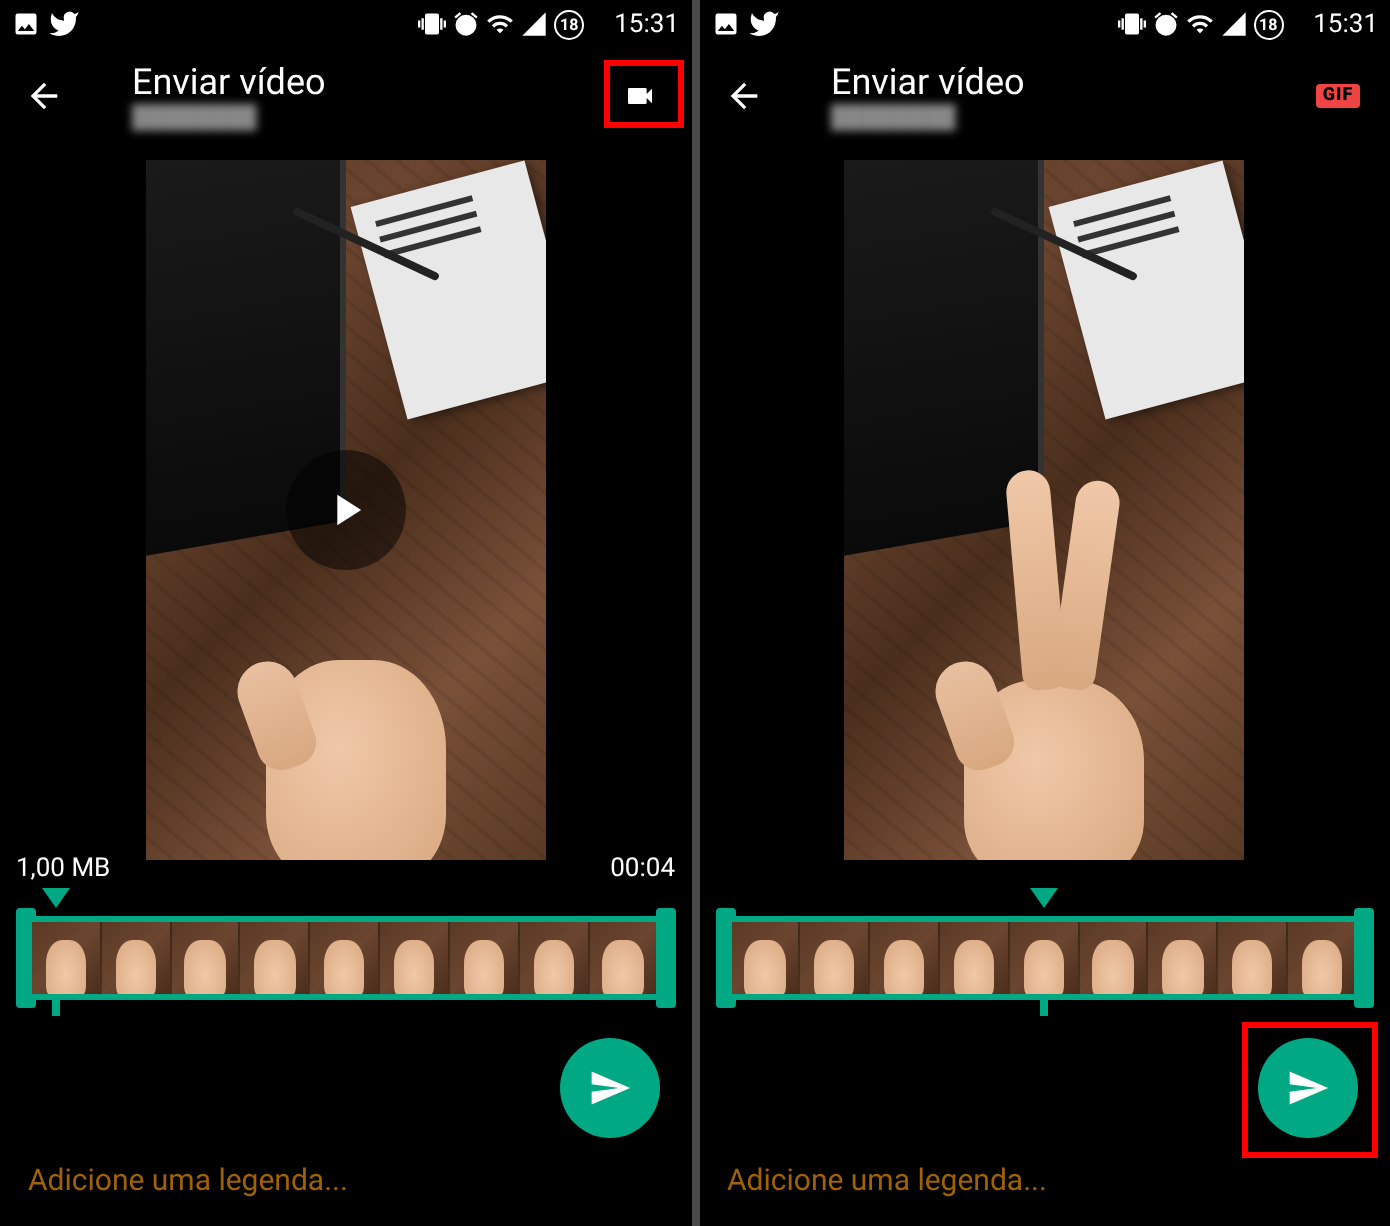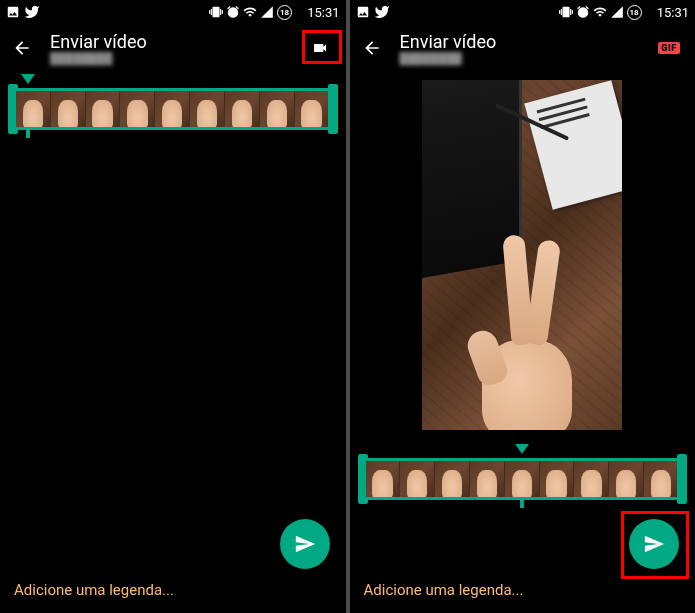--- a/index.html
+++ b/index.html
@@ -43,21 +43,21 @@
   .app-bar {
     height: 48px;
     display: flex;
     align-items: center;
     padding: 0 12px;
     gap: 18px;
     color: #fff;
     position: relative;
   }
   .app-bar .back { width: 20px; height: 20px; }
-  .app-bar .titles { flex: 1; display: flex; flex-direction: column; }
+  .app-bar .titles { flex: 1; display: flex; flex-direction: column; margin-left: 16px; }
   .app-bar .title { font-size: 18px; font-weight: 400; }
   .app-bar .subtitle { font-size: 11px; color: #888; filter: blur(2px); }
   .app-bar .mode-toggle {
     width: 28px; height: 20px; display: flex; align-items: center; justify-content: center;
   }
   .gif-badge {
     background: #ef4444; color: #000; font-size: 9px; font-weight: 900;
     padding: 1px 3px; border-radius: 2px; letter-spacing: 0.5px;
   }
 
@@ -192,21 +192,21 @@
     padding: 10px 14px 14px 14px;
   }
   .send-fab {
     position: absolute; right: 16px; bottom: 44px;
     width: 50px; height: 50px; border-radius: 50%;
     background: #00a884;
     display: flex; align-items: center; justify-content: center;
     box-shadow: 0 2px 6px rgba(0,0,0,0.5);
   }
   .caption {
-    color: #fdba74; font-size: 15px;
+    color: #a16207; font-size: 15px;
     padding-top: 28px;
   }
 </style>
 </head>
 <body>
 
 <div class="phone">
 
   <div class="status-bar">
     <div class="status-left">
@@ -244,20 +244,43 @@
       <span class="subtitle">████████</span>
     </div>
     <div class="mode-toggle">
       <svg width="22" height="16" viewBox="0 0 24 24" fill="#fff">
           <path d="M17 10.5V7a1 1 0 0 0-1-1H4a1 1 0 0 0-1 1v10a1 1 0 0 0 1 1h12a1 1 0 0 0 1-1v-3.5l4 4v-11l-4 4z"></path>
         </svg>
     </div>
     <div class="highlight" style="right:4px; top:6px; width:40px; height:34px;"></div>
   </div>
 
+  <div class="preview-wrap">
+    <div class="preview">
+      <div class="desk-scene">
+        <div class="desk-wood"></div>
+        <div class="laptop"></div>
+        <div class="papers"></div>
+        <div class="cable"></div>
+        <div class="hand fist">
+          <div class="palm"></div>
+          <div class="thumb"></div>
+        </div>
+      </div>
+      <div class="play-overlay">
+        <svg width="26" height="26" viewBox="0 0 24 24" fill="#fff">
+            <path d="M8 5v14l11-7z"></path>
+          </svg>
+      </div>
+    </div>
+    <div class="meta-row">
+      <span>1,00 MB</span>
+      <span>00:04</span>
+    </div>
+  </div>
 
   <div class="trimmer">
     <div class="trim-marker" style="left:6%;"></div>
     <div class="trim-handle left"></div>
     <div class="filmstrip">
       <div class="frame">
           <div class="mini-hand"></div>
         </div>
       <div class="frame">
           <div class="mini-hand"></div>

